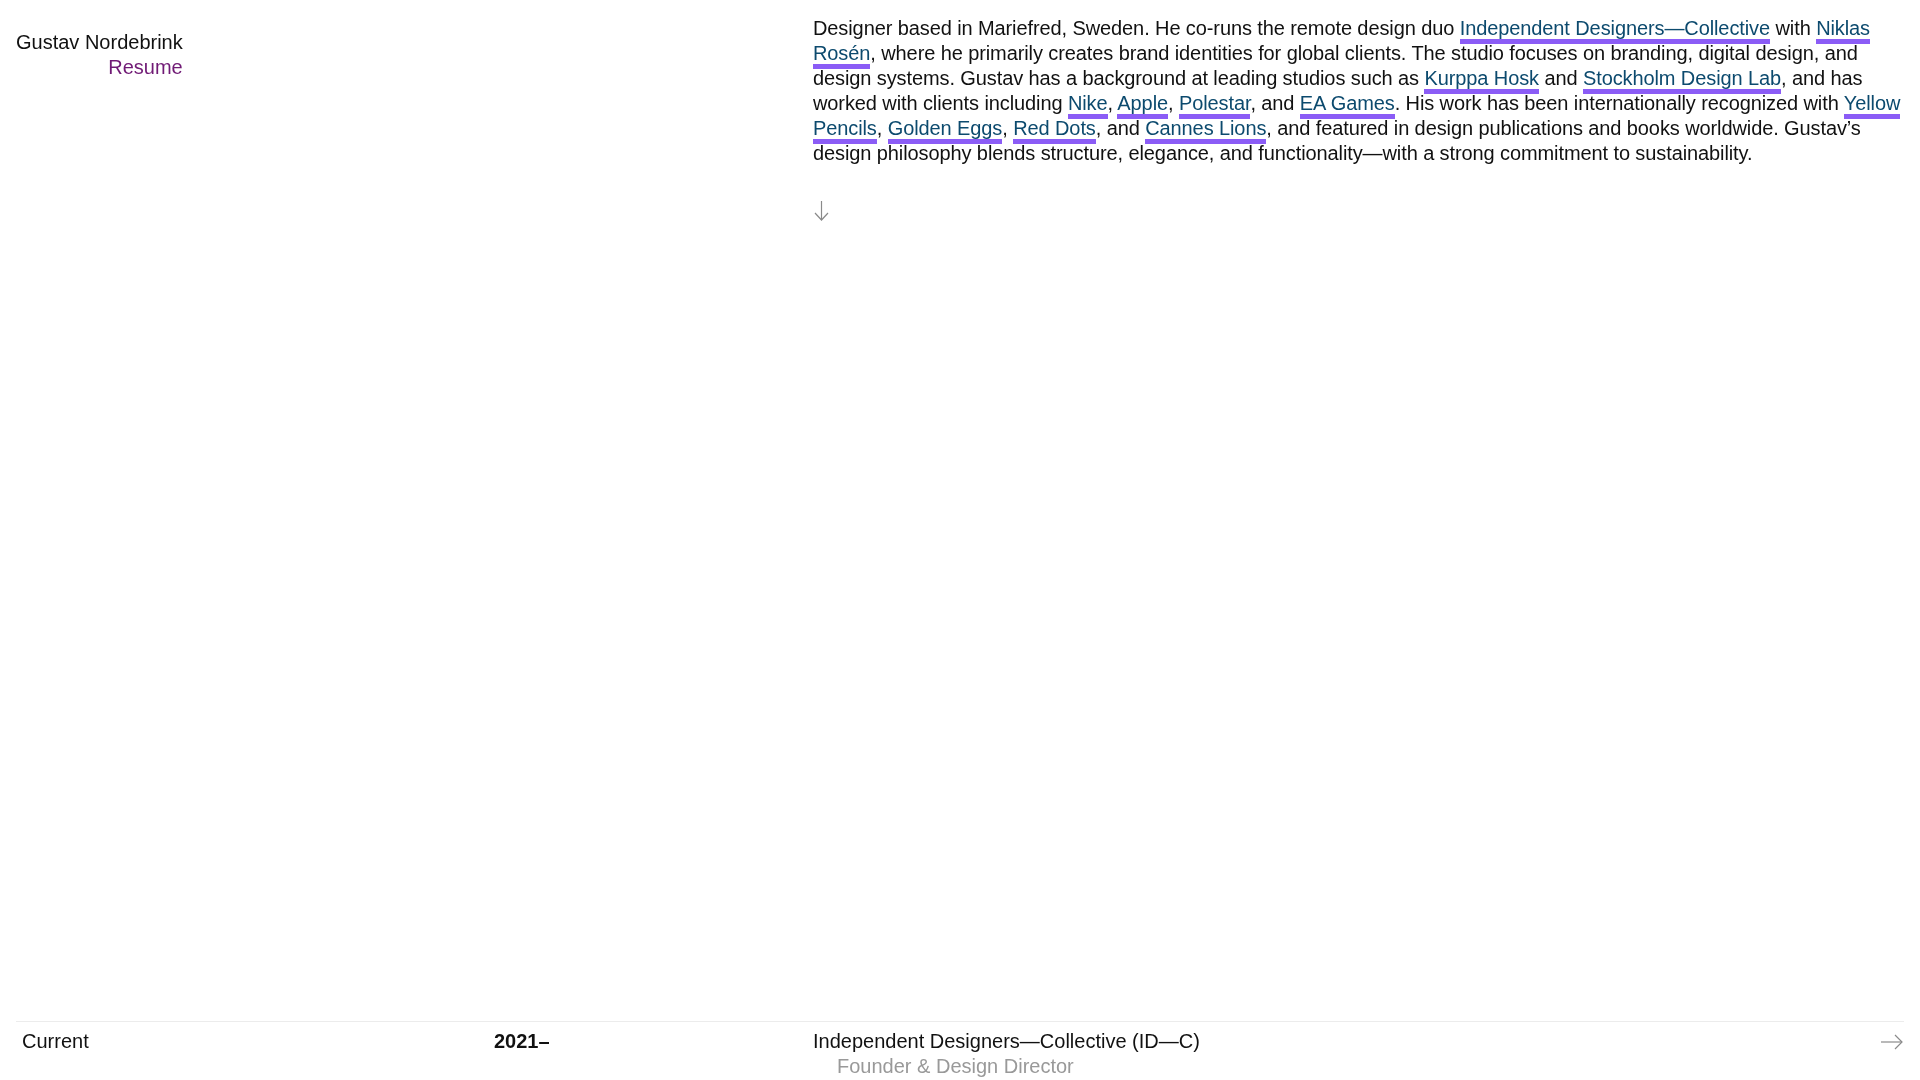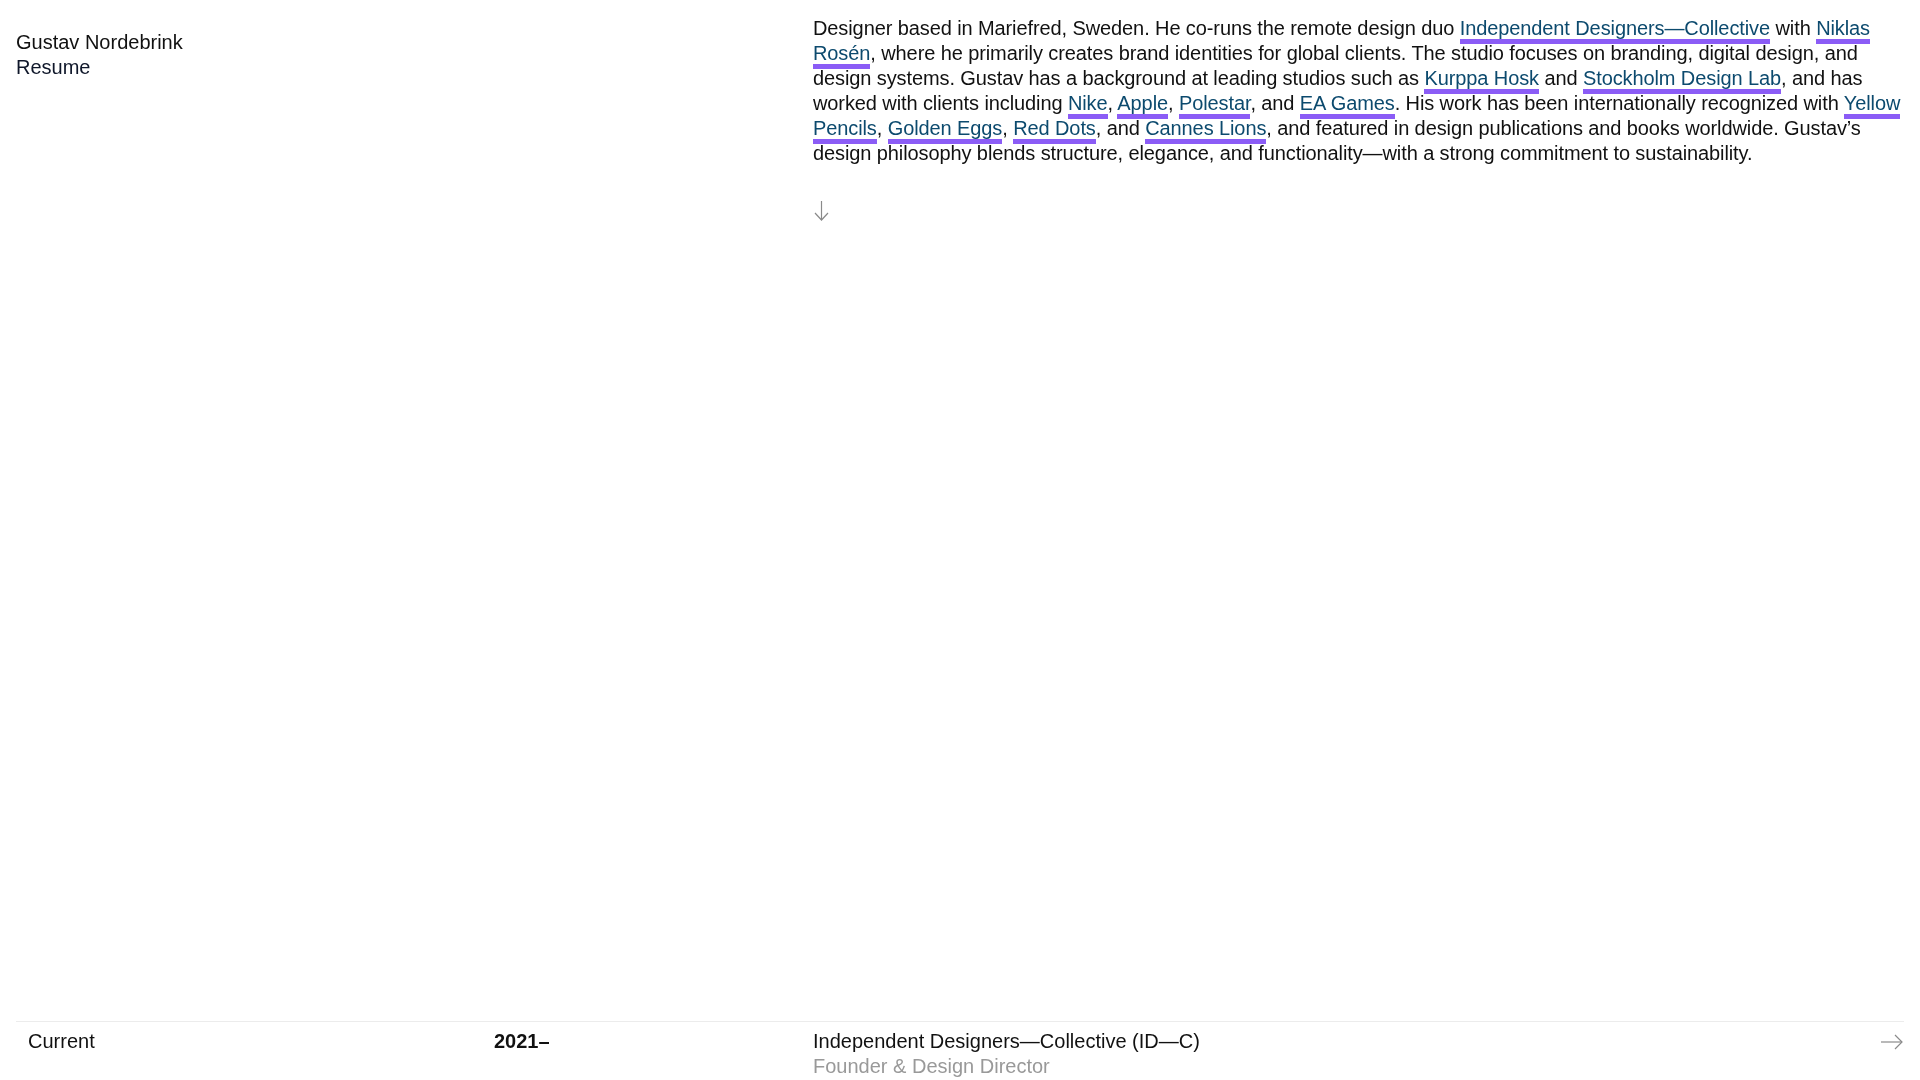--- a/index.html
+++ b/index.html
@@ -18,21 +18,21 @@
     color: #111111;
     -webkit-font-smoothing: antialiased;
   }
   .header {
     position: absolute;
     left: 16px;
     top: 16px;
     margin-top: 14px;
   }
   .name { color: #111111; }
-  .subtitle { color: #0f172a; }
+  .subtitle { color: #701a75; text-align: right; }
 
   .bio {
     position: absolute;
     left: 813px;
     top: 16px;
     width: 1095px;
     letter-spacing: -0.1px;
   }
   .bio a {
     color: #0c4a6e;
@@ -50,21 +50,21 @@
 
   .section {
     position: absolute;
     left: 16px;
     right: 16px;
     top: 1021px;
     border-top: 1px solid #ececec;
   }
   .section-label {
     position: absolute;
-    left: 12px;
+    left: 6px;
     top: 7px;
     text-align: right;
   }
   .entry {
     position: absolute;
     left: 478px;
     right: 0;
     top: 0;
     height: 61px;
     border-bottom: 1px solid #ececec;
@@ -74,21 +74,21 @@
     position: absolute;
     left: 0;
     top: 7px;
     font-weight: bold;
   }
   .entry-body {
     position: absolute;
     left: 319px;
     top: 7px;
   }
-  .entry-role { color: #999999; }
+  .entry-role { color: #999999; margin-left: 24px; }
   .entry-arrow {
     position: absolute;
     right: 0;
     top: 10px;
     width: 24px;
     height: 18px;
   }
 </style>
 </head>
 <body>

